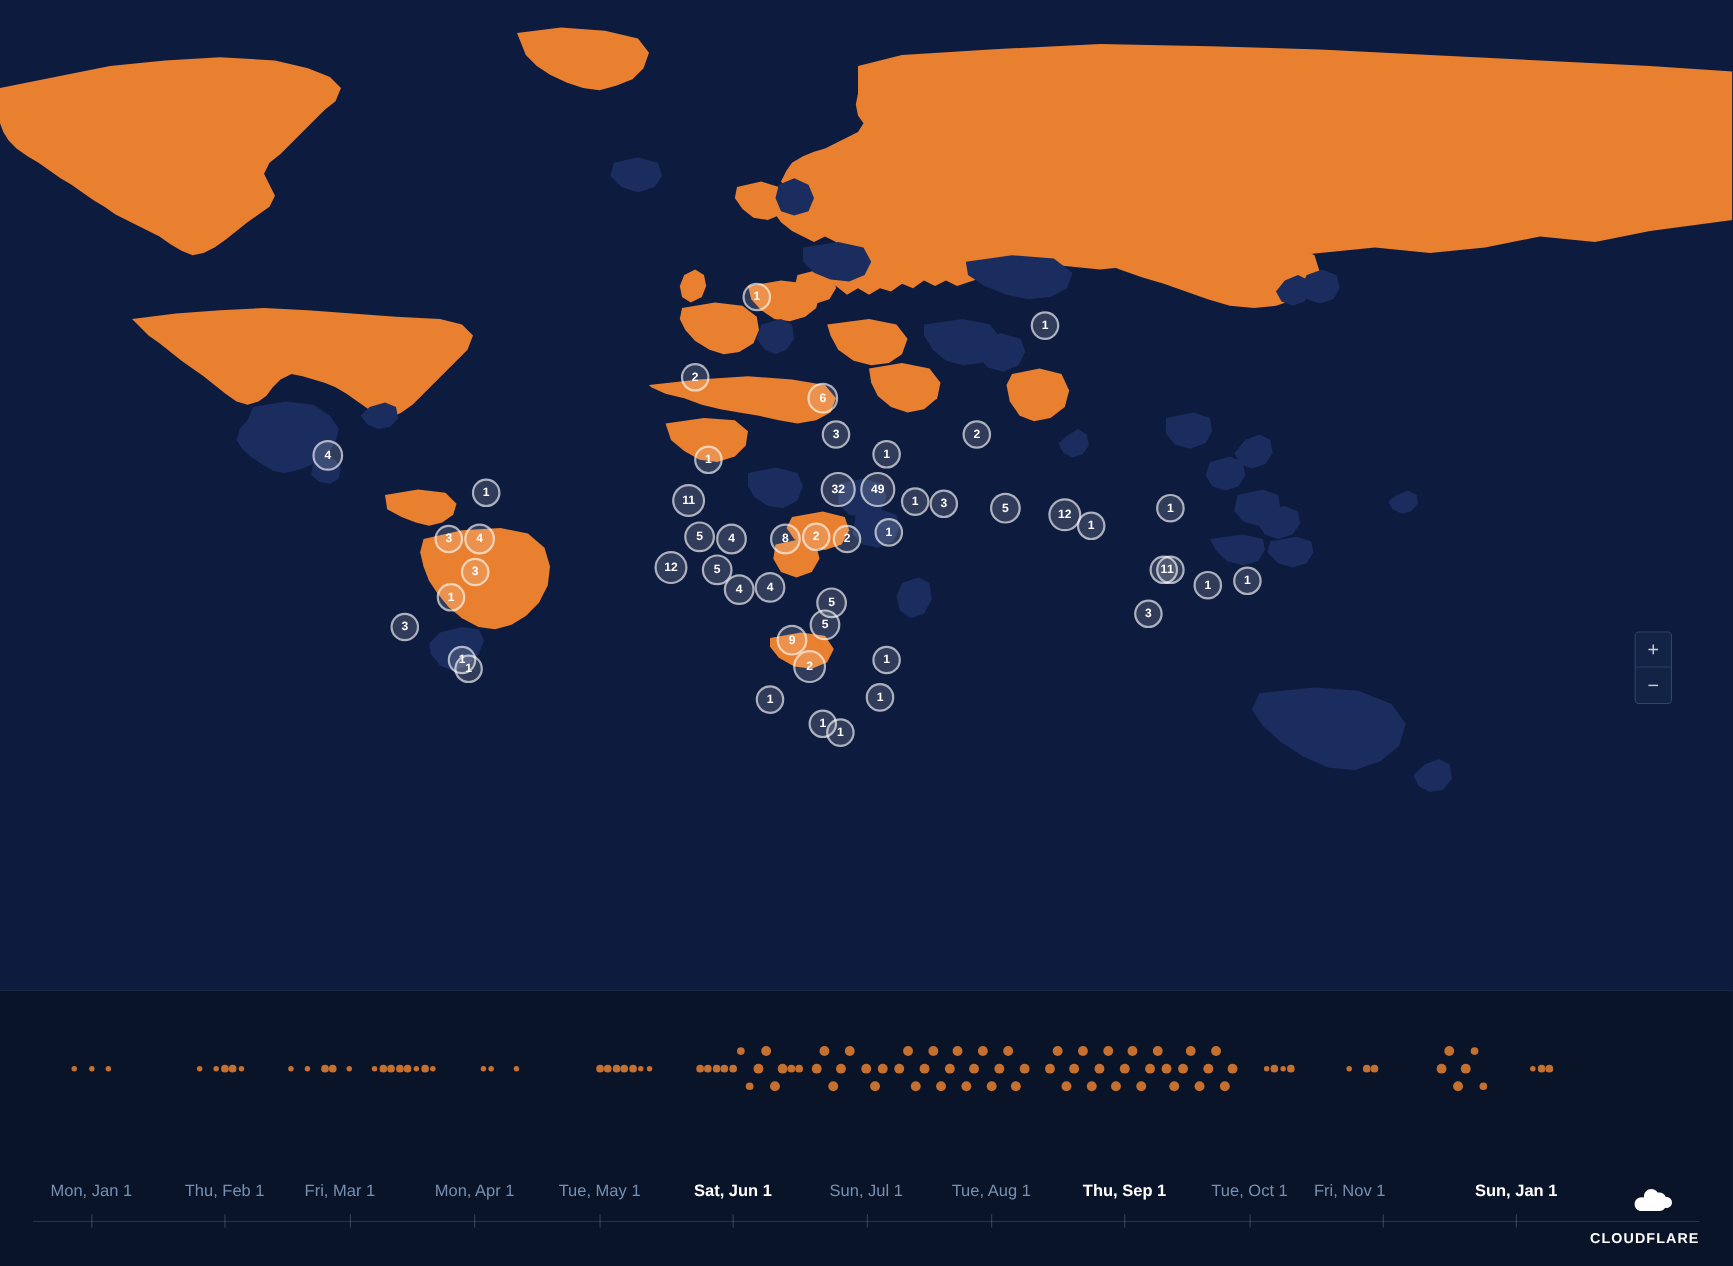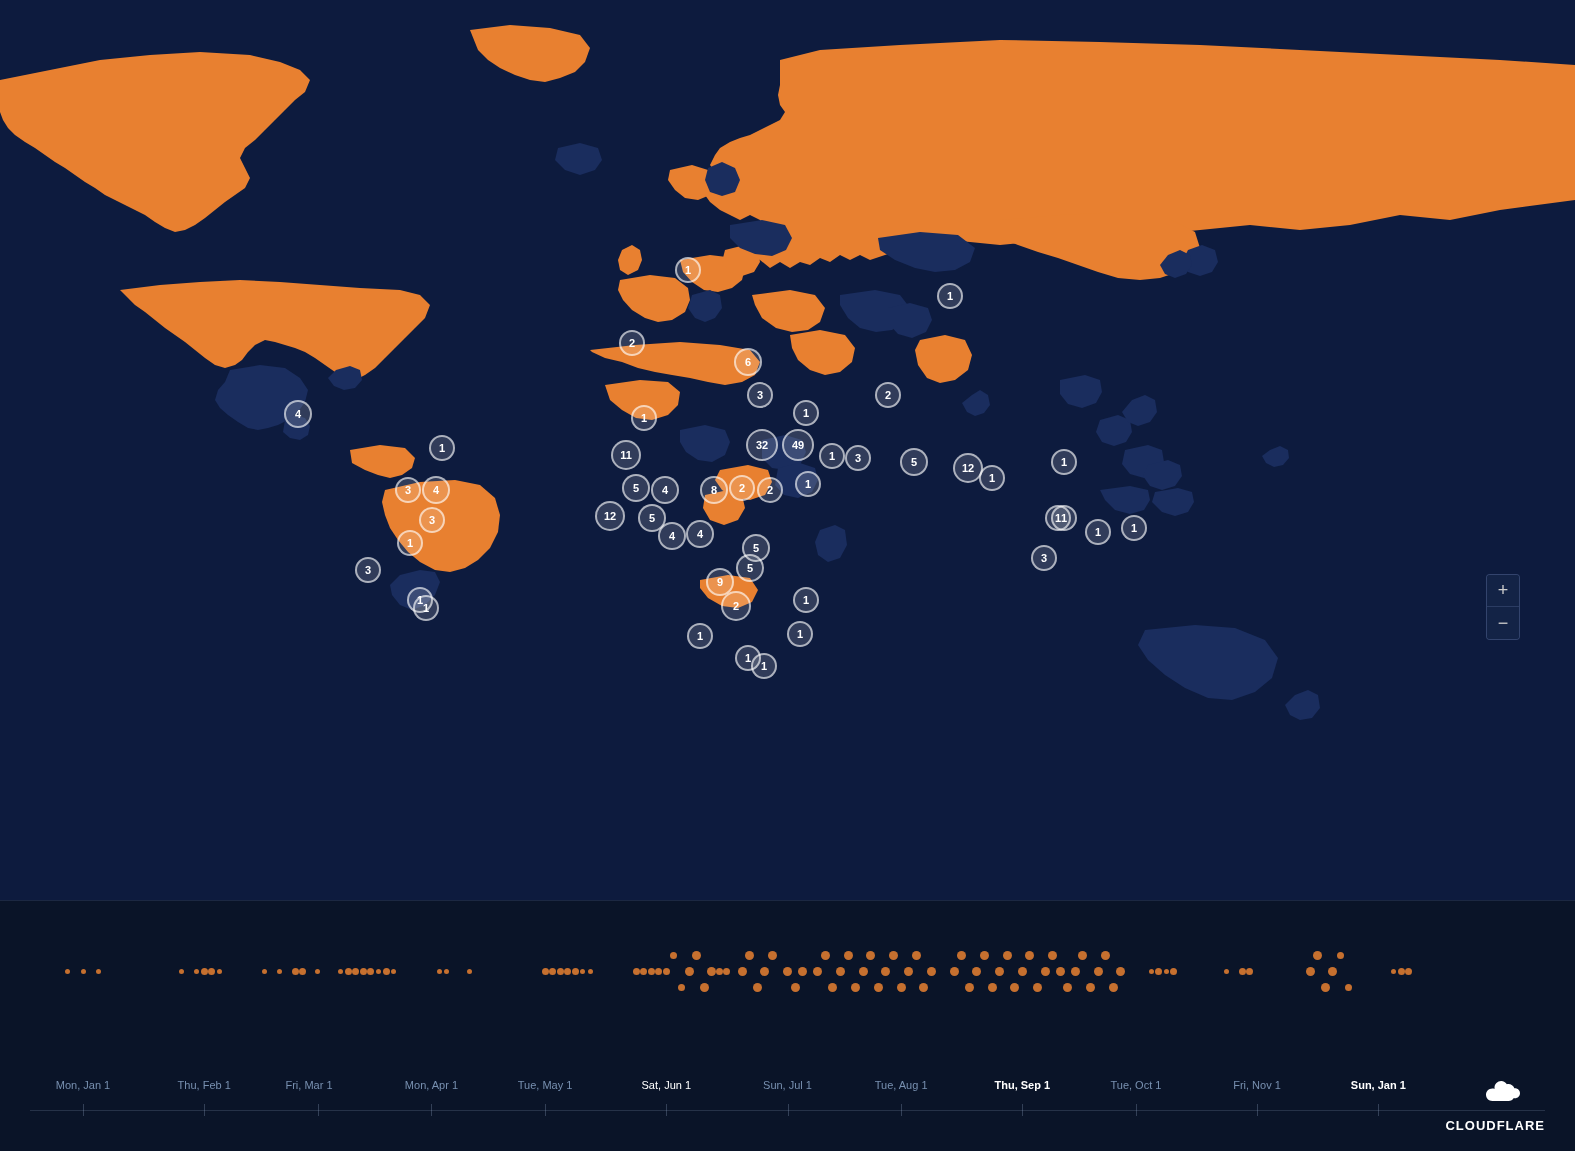--- a/index.html
+++ b/index.html
@@ -112,21 +112,21 @@
       left: 30px;
       right: 30px;
       height: 1px;
       background: rgba(150,170,200,0.2);
     }
 
     .timeline-label {
       position: absolute;
       bottom: 20px;
       color: #7890b0;
-      font-size: 11px;
+      font-size: 15px;
       transform: translateX(-50%);
     }
 
     .timeline-tick {
       position: absolute;
       top: -6px;
       width: 1px;
       height: 12px;
       background: rgba(150,170,200,0.3);
     }
@@ -456,31 +456,31 @@
       <div class="timeline-label" style="left: 53.025px;">Mon, Jan 1</div>
       <div class="timeline-tick" style="left: 174.225px;"></div>
       <div class="timeline-label" style="left: 174.225px; text-align: center;">Thu, Feb 1</div>
       <div class="timeline-tick" style="left: 287.85px;"></div>
       <div class="timeline-label" style="left: 279px;">Fri, Mar 1</div>
       <div class="timeline-tick" style="left: 401.475px;"></div>
       <div class="timeline-label" style="left: 401.475px;">Mon, Apr 1</div>
       <div class="timeline-tick" style="left: 515.1px;"></div>
       <div class="timeline-label" style="left: 515.1px;">Tue, May 1</div>
       <div class="timeline-tick" style="left: 636.3px;"></div>
-      <div class="timeline-label" style="left: 636.3px; color: rgb(255, 255, 255); font-weight: normal;">Sat, Jun 1</div>
+      <div class="timeline-label" style="left: 636.3px; color: rgb(255, 255, 255); font-weight: bold;">Sat, Jun 1</div>
       <div class="timeline-tick" style="left: 757.5px;"></div>
       <div class="timeline-label" style="left: 757.5px;">Sun, Jul 1</div>
       <div class="timeline-tick" style="left: 871.125px;"></div>
       <div class="timeline-label" style="left: 871.125px;">Tue, Aug 1</div>
       <div class="timeline-tick" style="left: 992.325px;"></div>
       <div class="timeline-label" style="left: 992.325px; color: rgb(255, 255, 255); font-weight: bold;">Thu, Sep 1</div>
       <div class="timeline-tick" style="left: 1105.95px;"></div>
       <div class="timeline-label" style="left: 1105.95px;">Tue, Oct 1</div>
       <div class="timeline-tick" style="left: 1227.15px;"></div>
-      <div class="timeline-label" style="left: 1227px; margin-top: 26px;">Fri, Nov 1</div>
+      <div class="timeline-label" style="left: 1197px; margin-top: 26px;">Fri, Nov 1</div>
       <div class="timeline-tick" style="left: 1348.35px;"></div>
       <div class="timeline-label" style="left: 1348.35px; color: rgb(255, 255, 255); font-weight: bold;">Sun, Jan 1</div>
     </div>
 </div>
 
 <div class="cloudflare-logo">
   <div class="cloudflare-cloud">
     <svg width="50" height="32" viewBox="0 0 50 32" fill="none">
       <path d="M38.5,22 C40.8,22 42.8,20.8 43.8,19 C44.2,19.1 44.6,19.2 45,19.2 C47.8,19.2 50,17 50,14.2 C50,11.4 47.8,9.2 45,9.2 C44.8,9.2 44.6,9.2 44.4,9.3 C43.5,6.8 41.1,5 38.3,5 C37.8,5 37.3,5.1 36.9,5.2 C35.7,3.3 33.6,2 31.2,2 C27.5,2 24.5,5 24.5,8.7 C24.5,9.1 24.5,9.5 24.6,9.9 C23.9,9.6 23.1,9.5 22.3,9.5 C18.8,9.5 16,12.3 16,15.8 C16,19.3 18.8,22 22.3,22 L38.5,22 Z" fill="white"></path>
     </svg>

